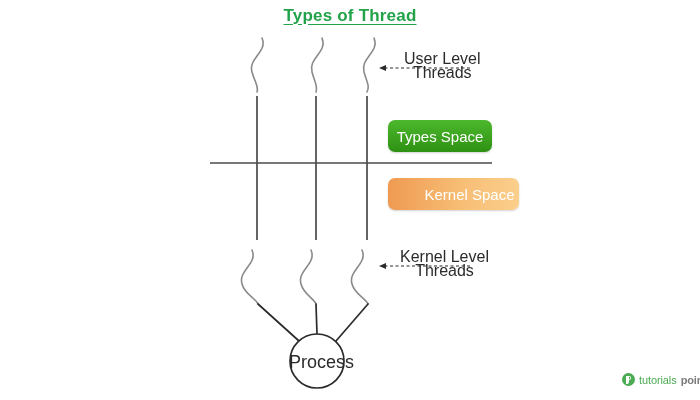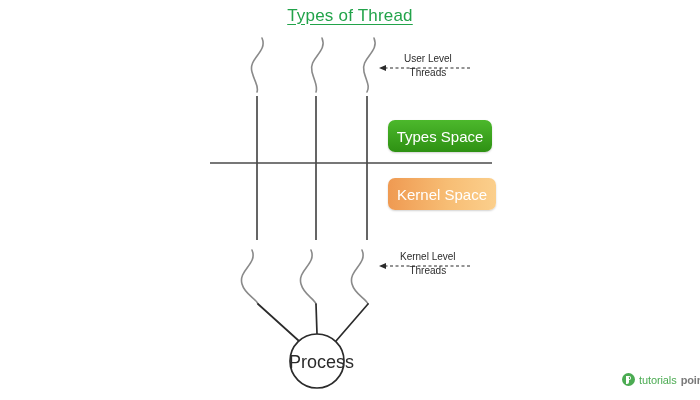--- a/index.html
+++ b/index.html
@@ -22,21 +22,21 @@
     width: 700px;
     height: 400px;
   }
   .title {
     position: absolute;
     left: 0;
     top: 6px;
     width: 700px;
     text-align: center;
     font-size: 17px;
-    font-weight: normal;
+    font-weight: bold;
     color: #22a34a;
     text-decoration: underline;
     text-underline-offset: 3px;
     letter-spacing: 0.2px;
   }
   .badge {
     position: absolute;
     border-radius: 7px;
     color: #ffffff;
     font-size: 15px;
@@ -48,28 +48,29 @@
   #user-space-badge {
     left: 388px;
     top: 120px;
     width: 104px;
     height: 32px;
     background: linear-gradient(180deg, #4cb82c 0%, #2e9113 100%);
   }
   #kernel-space-badge {
     left: 388px;
     top: 178px;
-    width: 108px;
+    width: 99px;
     height: 32px;
     background: linear-gradient(90deg, #ef9a52 0%, #f7bd74 55%, #fbcf8c 100%);
+    padding-left: 32px;
   }
   .annot {
     position: absolute;
     text-align: center;
-    font-size: 10px;
+    font-size: 16px;
     color: #2b2b2b;
     line-height: 14px;
     white-space: nowrap;
   }
   #user-level-annot { left: 404px; top: 52px; }
   #kernel-level-annot { left: 400px; top: 250px; }
   .annot .l1 { display: block; }
   .annot .l2 { display: block; }
   #process-label {
     position: absolute;

